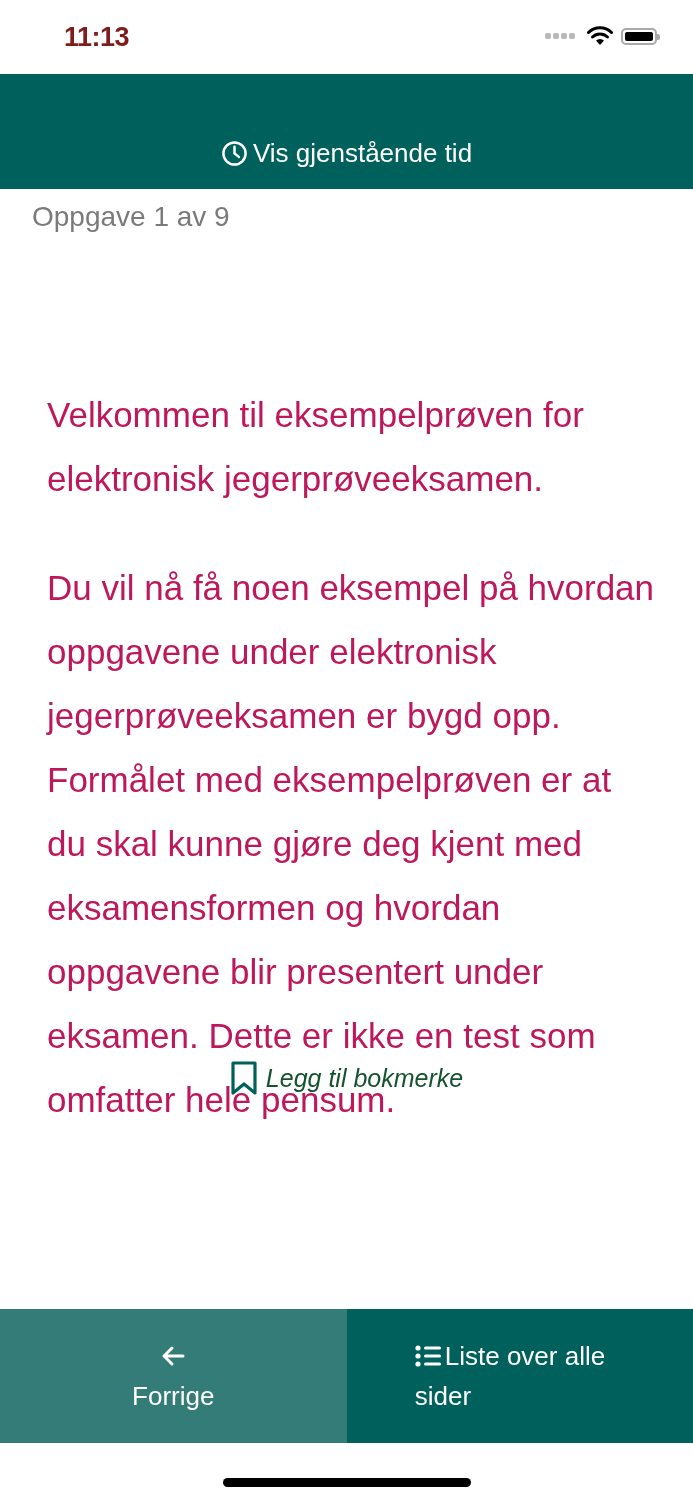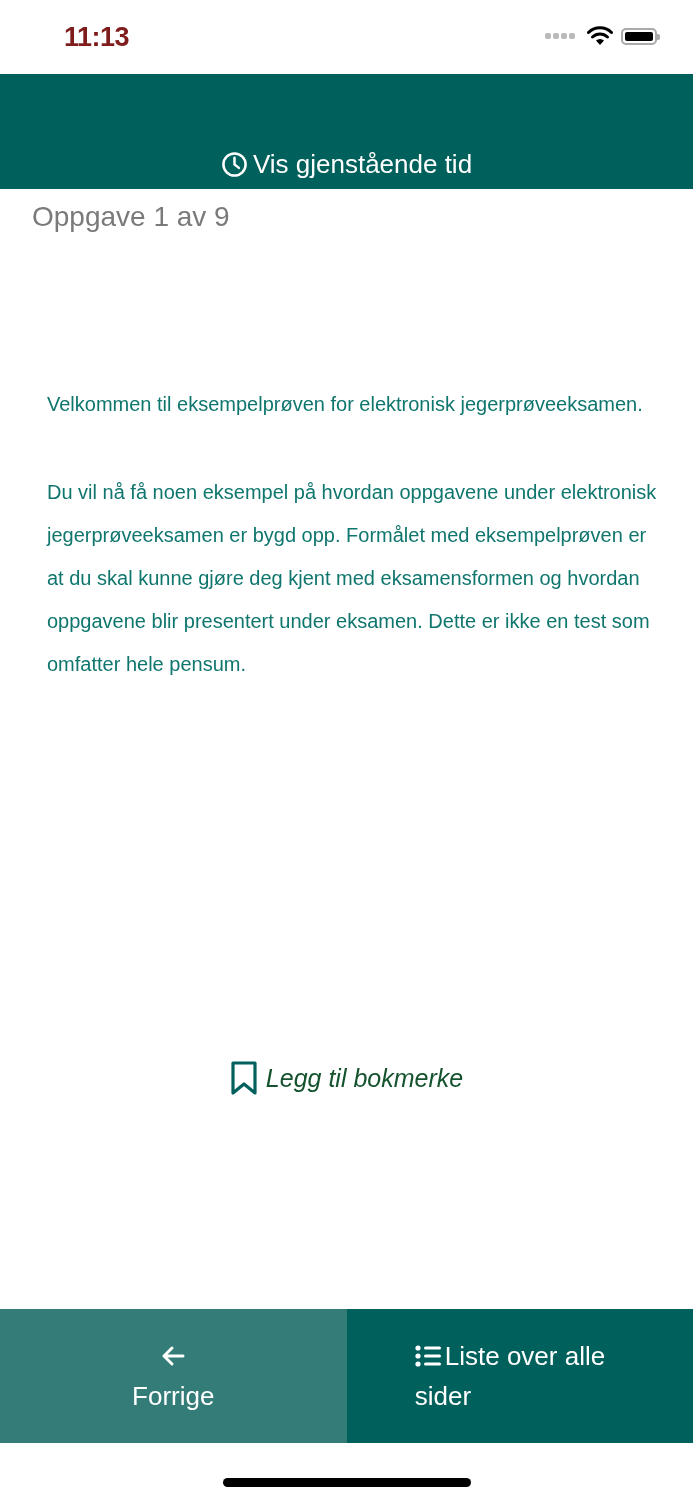--- a/index.html
+++ b/index.html
@@ -9,25 +9,25 @@
   }
   .status-bar { position: absolute; top: 0; left: 0; width: 693px; height: 74px; background: #fff; }
   .status-time { position: absolute; left: 64px; top: 22px; font-size: 27px; font-weight: bold; color: #7f1d1d; letter-spacing: -0.5px; }
   .status-right { position: absolute; right: 36px; top: 26px; display: flex; align-items: center; gap: 8px; }
   .signal-dots { display: flex; gap: 2px; margin-right: 4px; }
   .signal-dots span { width: 6px; height: 6px; border-radius: 2px; background: #b9b9b9; display: block; }
   .battery { width: 36px; height: 17px; border: 2px solid #aaa; border-radius: 5px; position: relative; box-sizing: border-box; padding: 2px; }
   .battery-fill { width: 100%; height: 100%; background: #000; border-radius: 2px; }
   .battery::after { content: ""; position: absolute; right: -5px; top: 4px; width: 3px; height: 6px; background: #aaa; border-radius: 0 2px 2px 0; }
 
-  .header { position: absolute; top: 74px; left: 0; width: 693px; height: 115px; background: #00605c; display: flex; align-items: flex-end; justify-content: center; padding-bottom: 9px; box-sizing: border-box; }
+  .header { position: absolute; top: 74px; left: 0; width: 693px; height: 115px; background: #00605c; display: flex; align-items: flex-end; justify-content: center; padding-bottom: 20px; box-sizing: border-box; }
   .timer-button { display: flex; align-items: center; gap: 5px; color: #fff; font-size: 26px; cursor: pointer; }
   .progress-label { position: absolute; top: 201px; left: 32px; font-size: 28px; color: #7a7a7a; }
 
-  .content { position: absolute; top: 383px; left: 47px; width: 610px; font-size: 20px; line-height: 43px; color: #0f766e; }
+  .content { position: absolute; top: 383px; left: 47px; width: 610px; font-size: 35px; line-height: 64px; color: #be185d; }
   .content p { margin: 0 0 45px 0; }
 
   .bookmark { position: absolute; top: 1060px; left: 0; width: 693px; display: flex; justify-content: center; align-items: center; gap: 8px; font-size: 25px; color: #14532d; cursor: pointer; font-style: italic; }
 
   .bottom-nav { position: absolute; top: 1309px; left: 0; width: 693px; height: 134px; display: flex; }
   .nav-btn { flex: 1; background: #337c78; color: #fff; display: flex; flex-direction: column; align-items: center; justify-content: center; font-size: 26px; line-height: 40px; text-align: left; cursor: pointer; }
   .nav-btn.active { background: #00605c; }
   .nav-btn .arrow { height: 40px; display: flex; align-items: center; }
   .home-indicator { position: absolute; top: 1478px; left: 223px; width: 248px; height: 9px; border-radius: 5px; background: #000; }
 </style>

